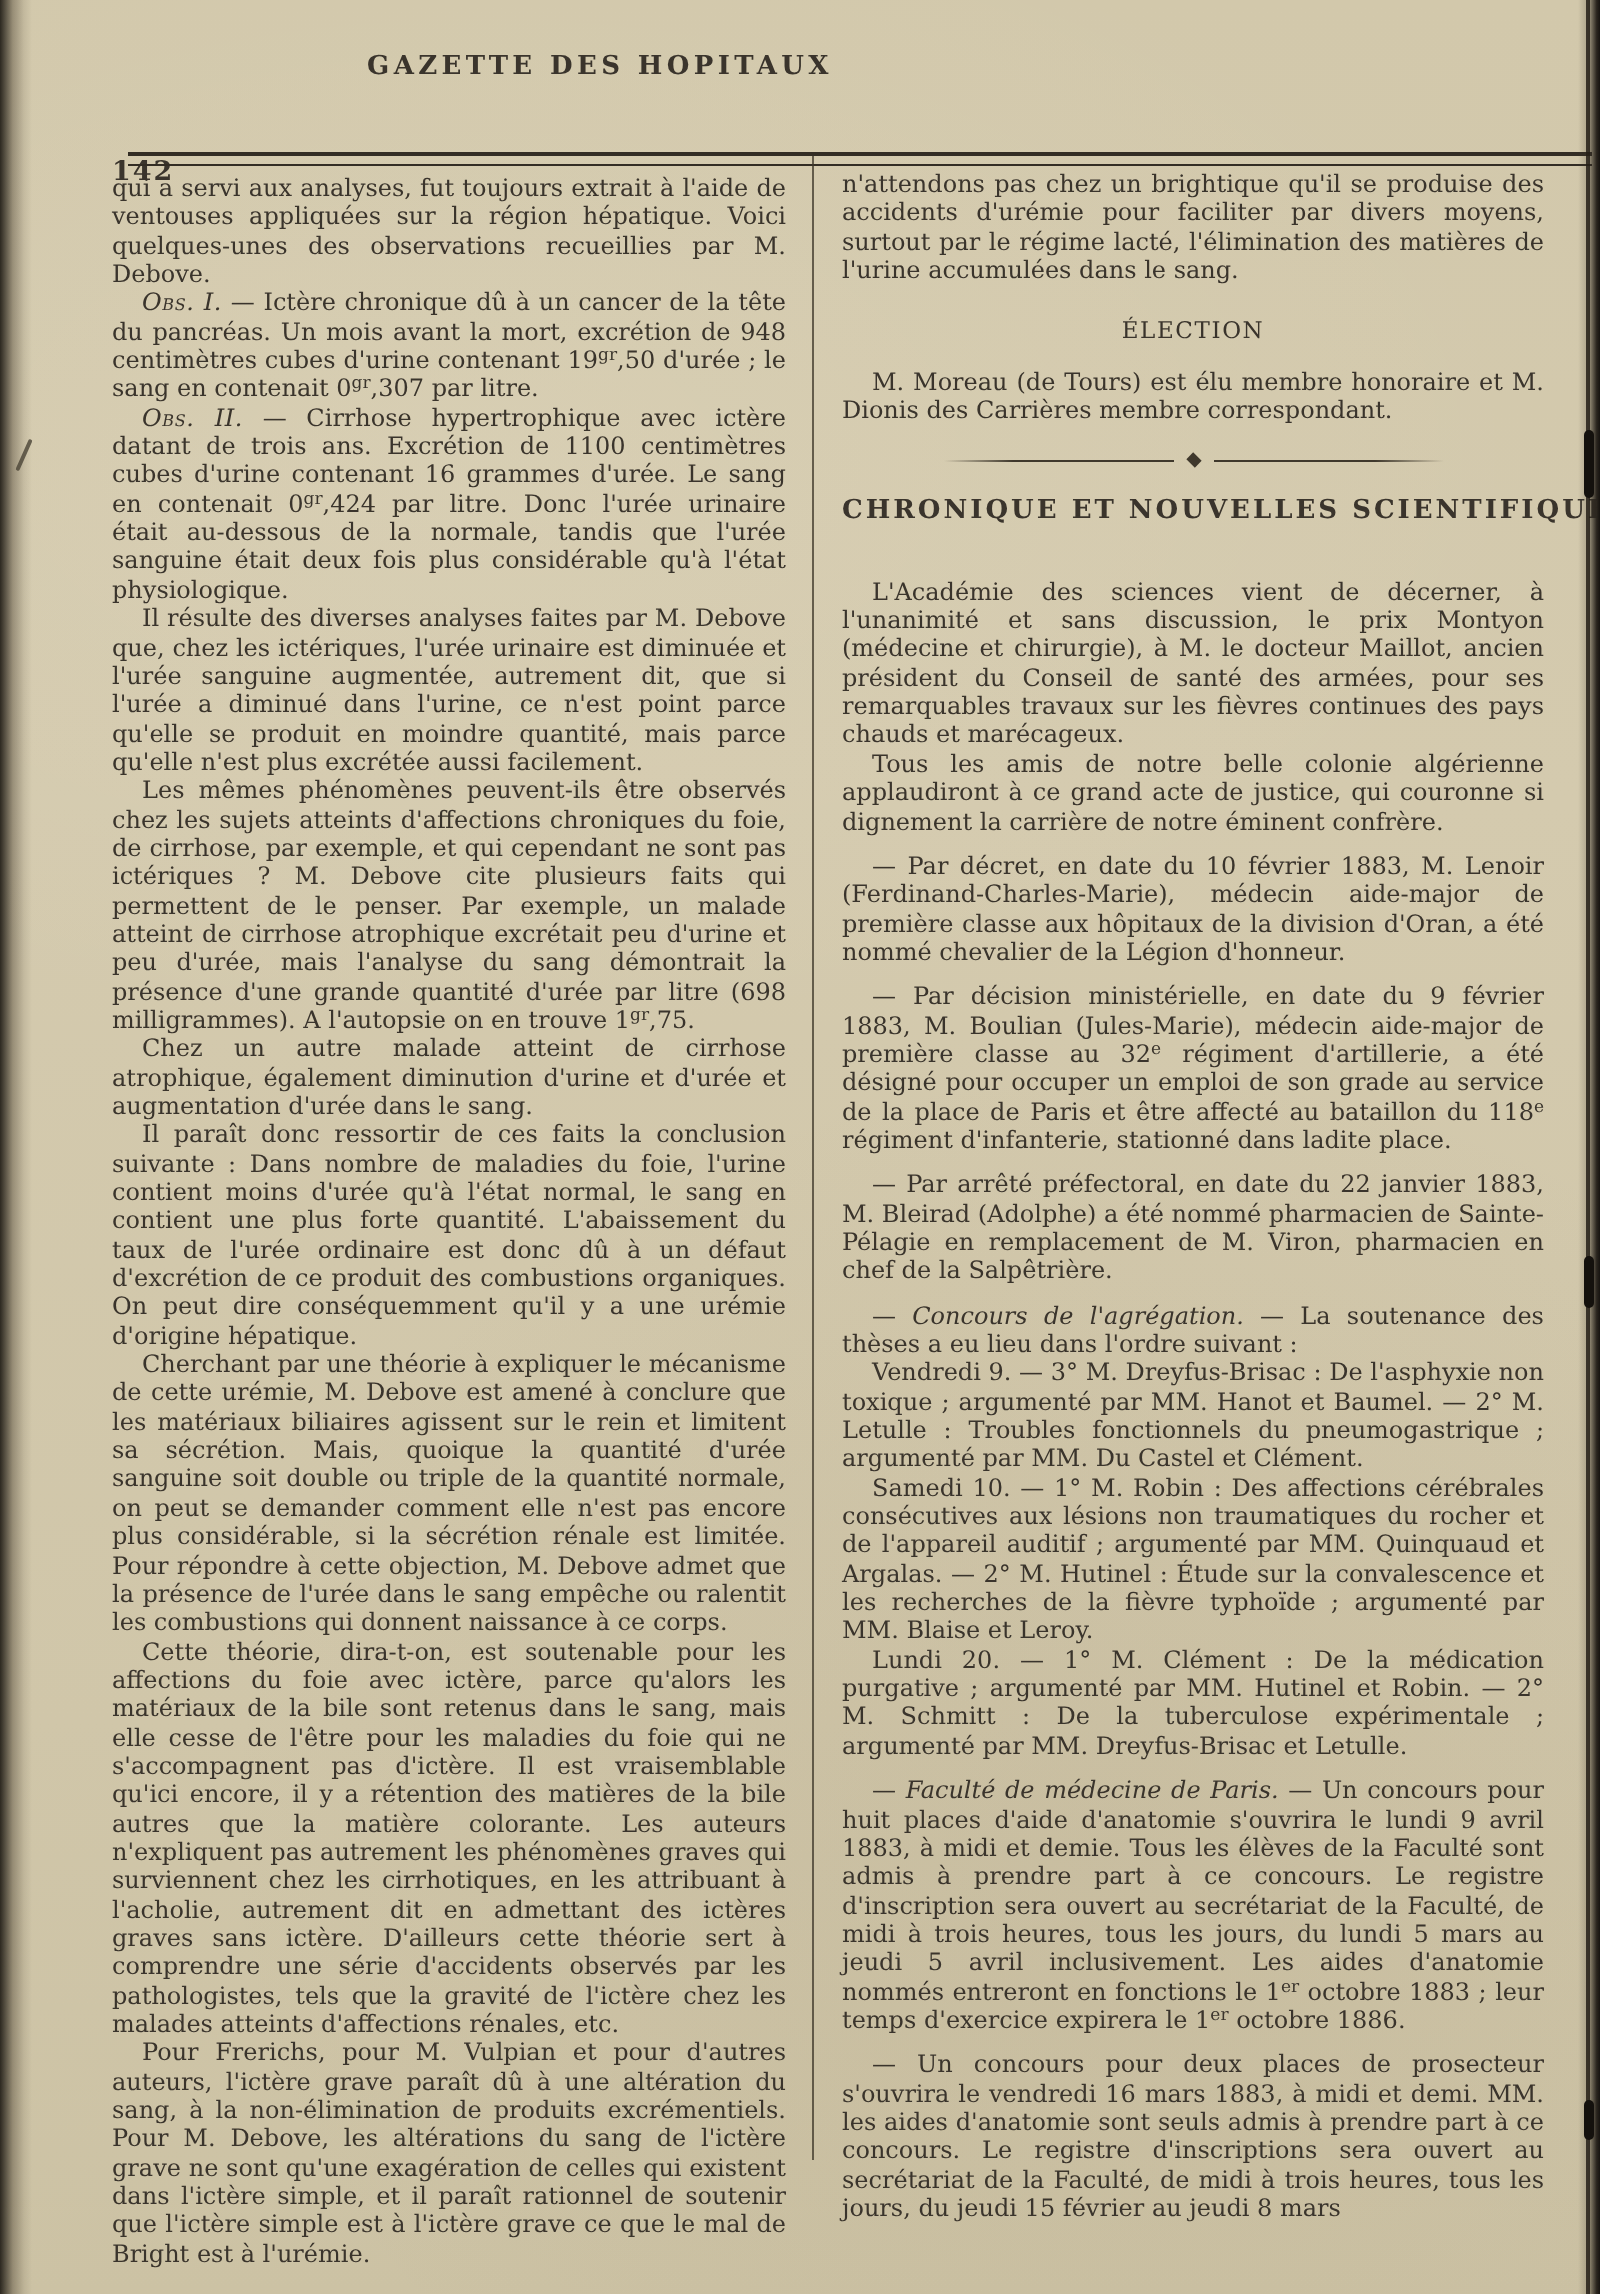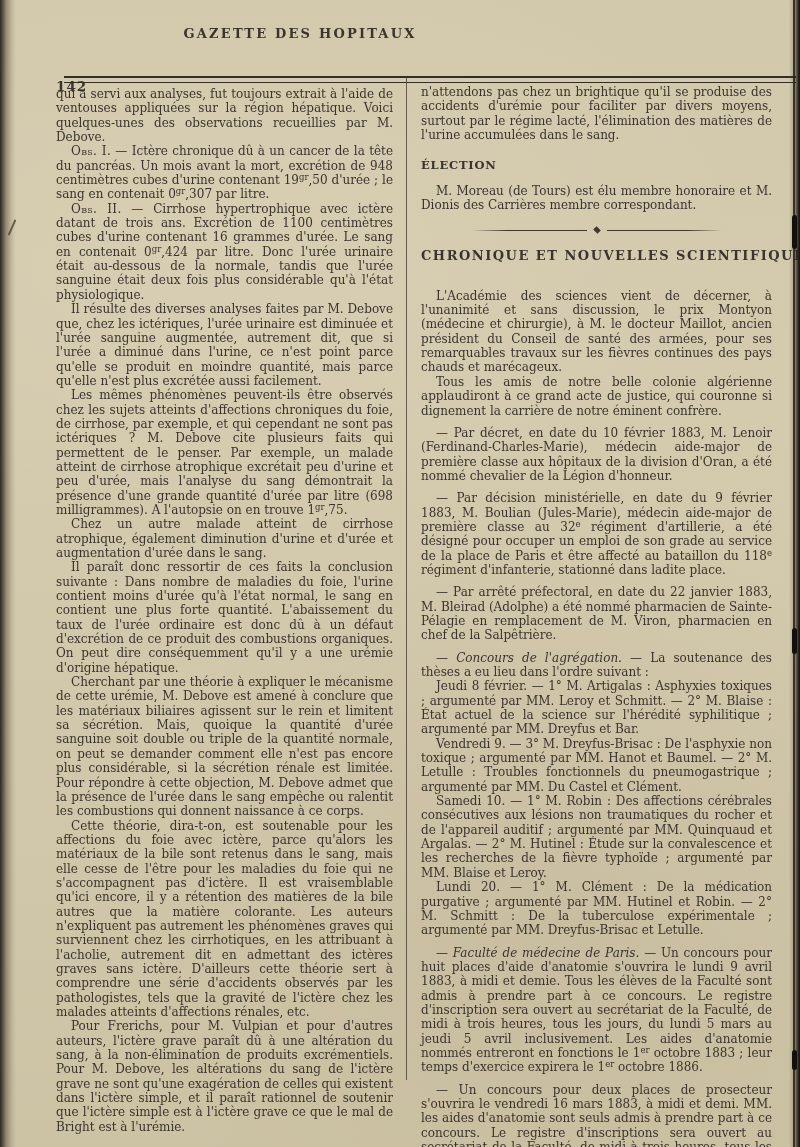--- a/index.html
+++ b/index.html
@@ -31,25 +31,25 @@
   .vrule{position:absolute;left:406px;top:78px;height:1002px;width:1px;background:rgba(62,55,42,.75);}
 
   .col{position:absolute;top:87px;text-align:justify;font-size:12px;line-height:14.35px;
     text-rendering:optimizeLegibility;}
   .col-left{left:56px;width:337px;}
   .col-right{left:421px;width:351px;top:85px;}
 
   .para{margin:0;}
   .para.indent{text-indent:15px;}
   .para.gap{margin-top:8px;}
-  .sc{font-variant:small-caps;letter-spacing:.3px;}
+  .sc{font-variant:small-caps;letter-spacing:.3px;font-style:italic;}
   .i{font-style:italic;}
   .sup{font-size:8.5px;vertical-align:4px;line-height:0;}
 
-  .h-small{text-align:left;font-weight:bold;font-size:11.5px;letter-spacing:.8px;margin:16px 0 11px;}
+  .h-small{text-align:center;font-weight:normal;font-size:11.5px;letter-spacing:.8px;margin:16px 0 11px;}
   .h-large{text-align:center;font-weight:bold;font-size:13px;letter-spacing:1.5px;white-space:nowrap;margin:16px 0 25px;}
 
   .ornament{display:flex;align-items:center;justify-content:center;width:250px;margin:15px auto 10px;}
   .orn-line{height:1px;flex:1;background:linear-gradient(90deg,transparent,#3f382c 30%,#3f382c);}
   .orn-line.rev{background:linear-gradient(270deg,transparent,#3f382c 30%,#3f382c);}
   .orn-diamond{width:6px;height:6px;background:#3f382c;transform:rotate(45deg) scaleY(.8);margin:0 7px;flex:0 0 auto;}
 </style>
 </head>
 <body>
 
@@ -83,21 +83,20 @@
         <span class="orn-diamond"></span>
         <span class="orn-line rev"></span>
       </div>
       <div class="h-large">CHRONIQUE ET NOUVELLES SCIENTIFIQUES</div>
       <p class="para indent gap"><span>L'Académie des sciences vient de décerner, à l'unanimité et sans discussion, le prix Montyon (médecine et chirurgie), à M. le docteur Maillot, ancien président du Conseil de santé des armées, pour ses remarquables travaux sur les fièvres continues des pays chauds et marécageux.</span></p>
       <p class="para indent"><span>Tous les amis de notre belle colonie algérienne applaudiront à ce grand acte de justice, qui couronne si dignement la carrière de notre éminent confrère.</span></p>
       <p class="para indent gap"><span>— Par décret, en date du 10 février 1883, M. Lenoir (Ferdinand-Charles-Marie), médecin aide-major de première classe aux hôpitaux de la division d'Oran, a été nommé chevalier de la Légion d'honneur.</span></p>
       <p class="para indent gap"><span>— Par décision ministérielle, en date du 9 février 1883, M. Boulian (Jules-Marie), médecin aide-major de première classe au 32</span><span class="sup">e</span><span> régiment d'artillerie, a été désigné pour occuper un emploi de son grade au service de la place de Paris et être affecté au bataillon du 118</span><span class="sup">e</span><span> régiment d'infanterie, stationné dans ladite place.</span></p>
       <p class="para indent gap"><span>— Par arrêté préfectoral, en date du 22 janvier 1883, M. Bleirad (Adolphe) a été nommé pharmacien de Sainte-Pélagie en remplacement de M. Viron, pharmacien en chef de la Salpêtrière.</span></p>
       <p class="para indent gap"><span>— </span><span class="i">Concours de l'agrégation.</span><span> — La soutenance des thèses a eu lieu dans l'ordre suivant :</span></p>
-      <p class="para indent"><span>Jeudi 8 février. — 1° M. Artigalas : Asphyxies toxiques ; argumenté par MM. Leroy et Schmitt. — 2° M. Blaise : État actuel de la science sur l'hérédité syphilitique ; argumenté par MM. Dreyfus et Bar.</span></p>
       <p class="para indent"><span>Vendredi 9. — 3° M. Dreyfus-Brisac : De l'asphyxie non toxique ; argumenté par MM. Hanot et Baumel. — 2° M. Letulle : Troubles fonctionnels du pneumogastrique ; argumenté par MM. Du Castel et Clément.</span></p>
       <p class="para indent"><span>Samedi 10. — 1° M. Robin : Des affections cérébrales consécutives aux lésions non traumatiques du rocher et de l'appareil auditif ; argumenté par MM. Quinquaud et Argalas. — 2° M. Hutinel : Étude sur la convalescence et les recherches de la fièvre typhoïde ; argumenté par MM. Blaise et Leroy.</span></p>
       <p class="para indent"><span>Lundi 20. — 1° M. Clément : De la médication purgative ; argumenté par MM. Hutinel et Robin. — 2° M. Schmitt : De la tuberculose expérimentale ; argumenté par MM. Dreyfus-Brisac et Letulle.</span></p>
       <p class="para indent gap"><span>— </span><span class="i">Faculté de médecine de Paris.</span><span> — Un concours pour huit places d'aide d'anatomie s'ouvrira le lundi 9 avril 1883, à midi et demie. Tous les élèves de la Faculté sont admis à prendre part à ce concours. Le registre d'inscription sera ouvert au secrétariat de la Faculté, de midi à trois heures, tous les jours, du lundi 5 mars au jeudi 5 avril inclusivement. Les aides d'anatomie nommés entreront en fonctions le 1</span><span class="sup">er</span><span> octobre 1883 ; leur temps d'exercice expirera le 1</span><span class="sup">er</span><span> octobre 1886.</span></p>
       <p class="para indent gap"><span>— Un concours pour deux places de prosecteur s'ouvrira le vendredi 16 mars 1883, à midi et demi. MM. les aides d'anatomie sont seuls admis à prendre part à ce concours. Le registre d'inscriptions sera ouvert au secrétariat de la Faculté, de midi à trois heures, tous les jours, du jeudi 15 février au jeudi 8 mars</span></p>
     </div>
 
   <div class="edge-right"></div>
   <div class="edge-line"></div>
   <div class="edge-blob blob-1"></div>

